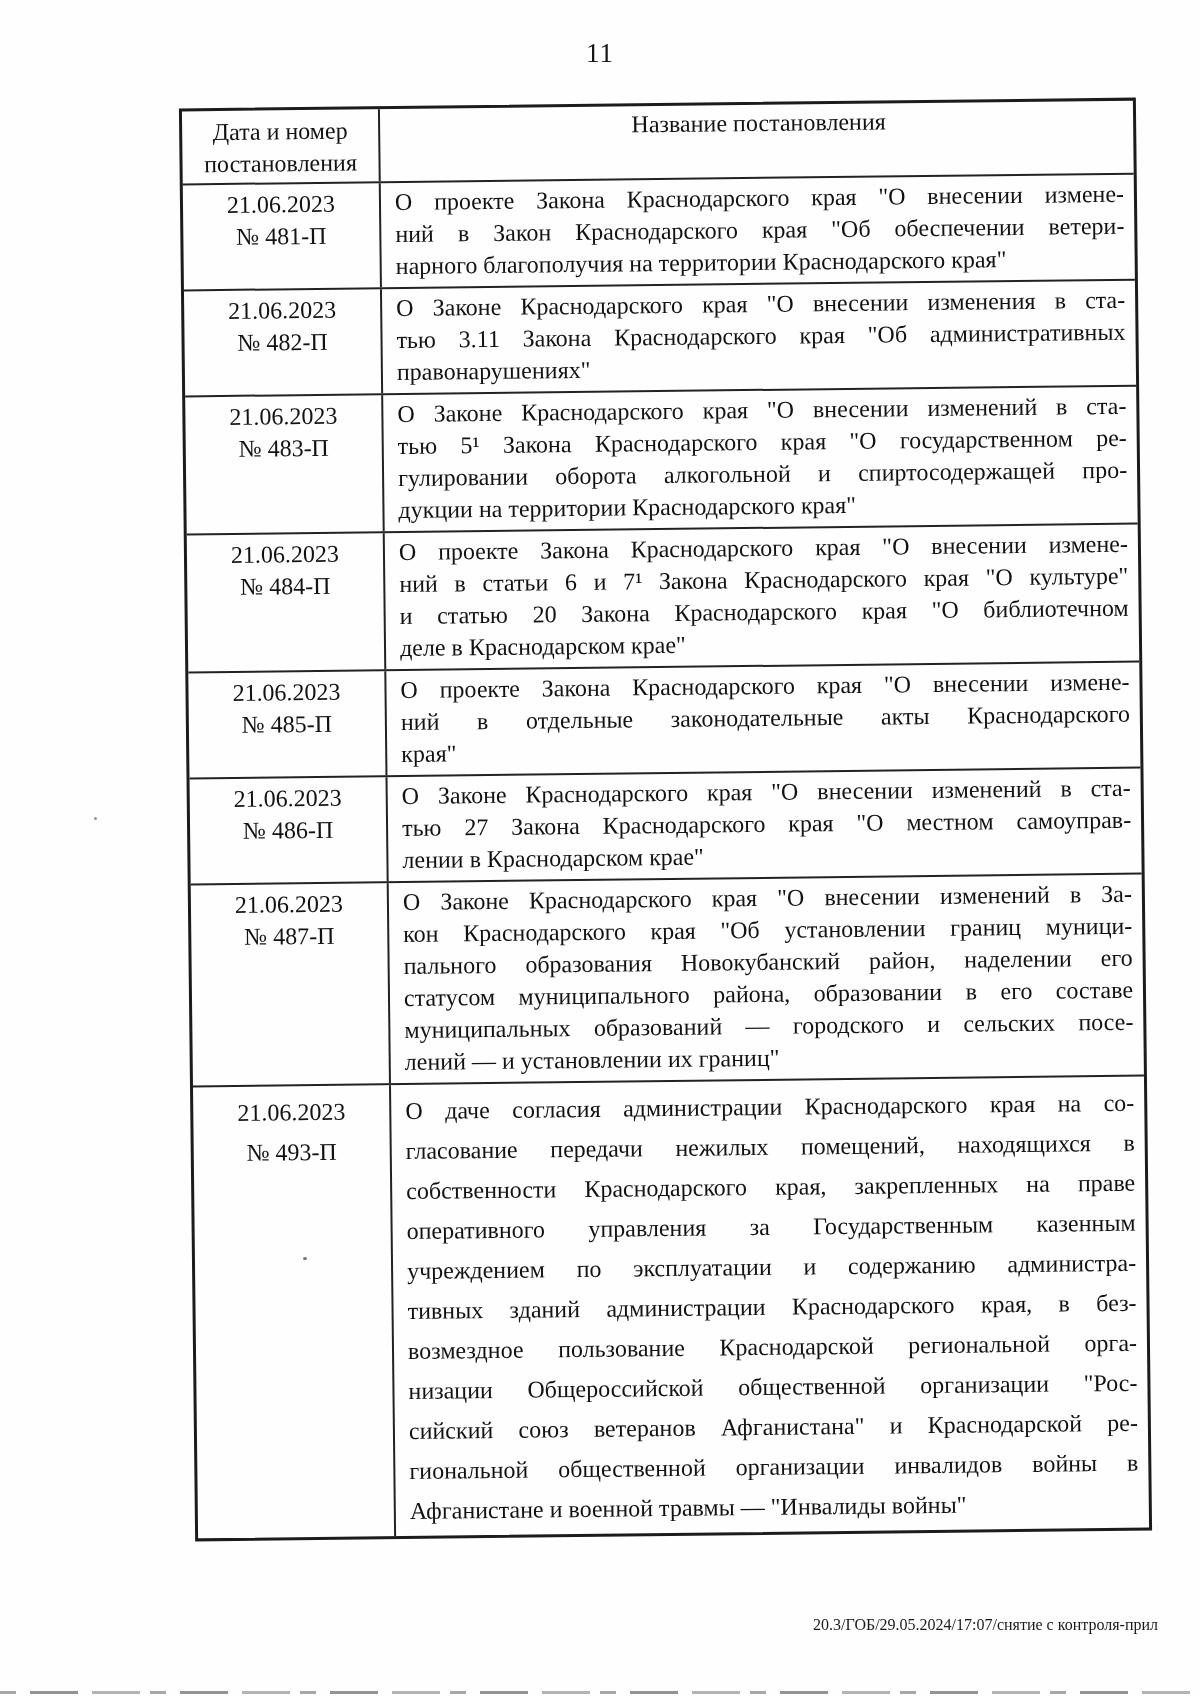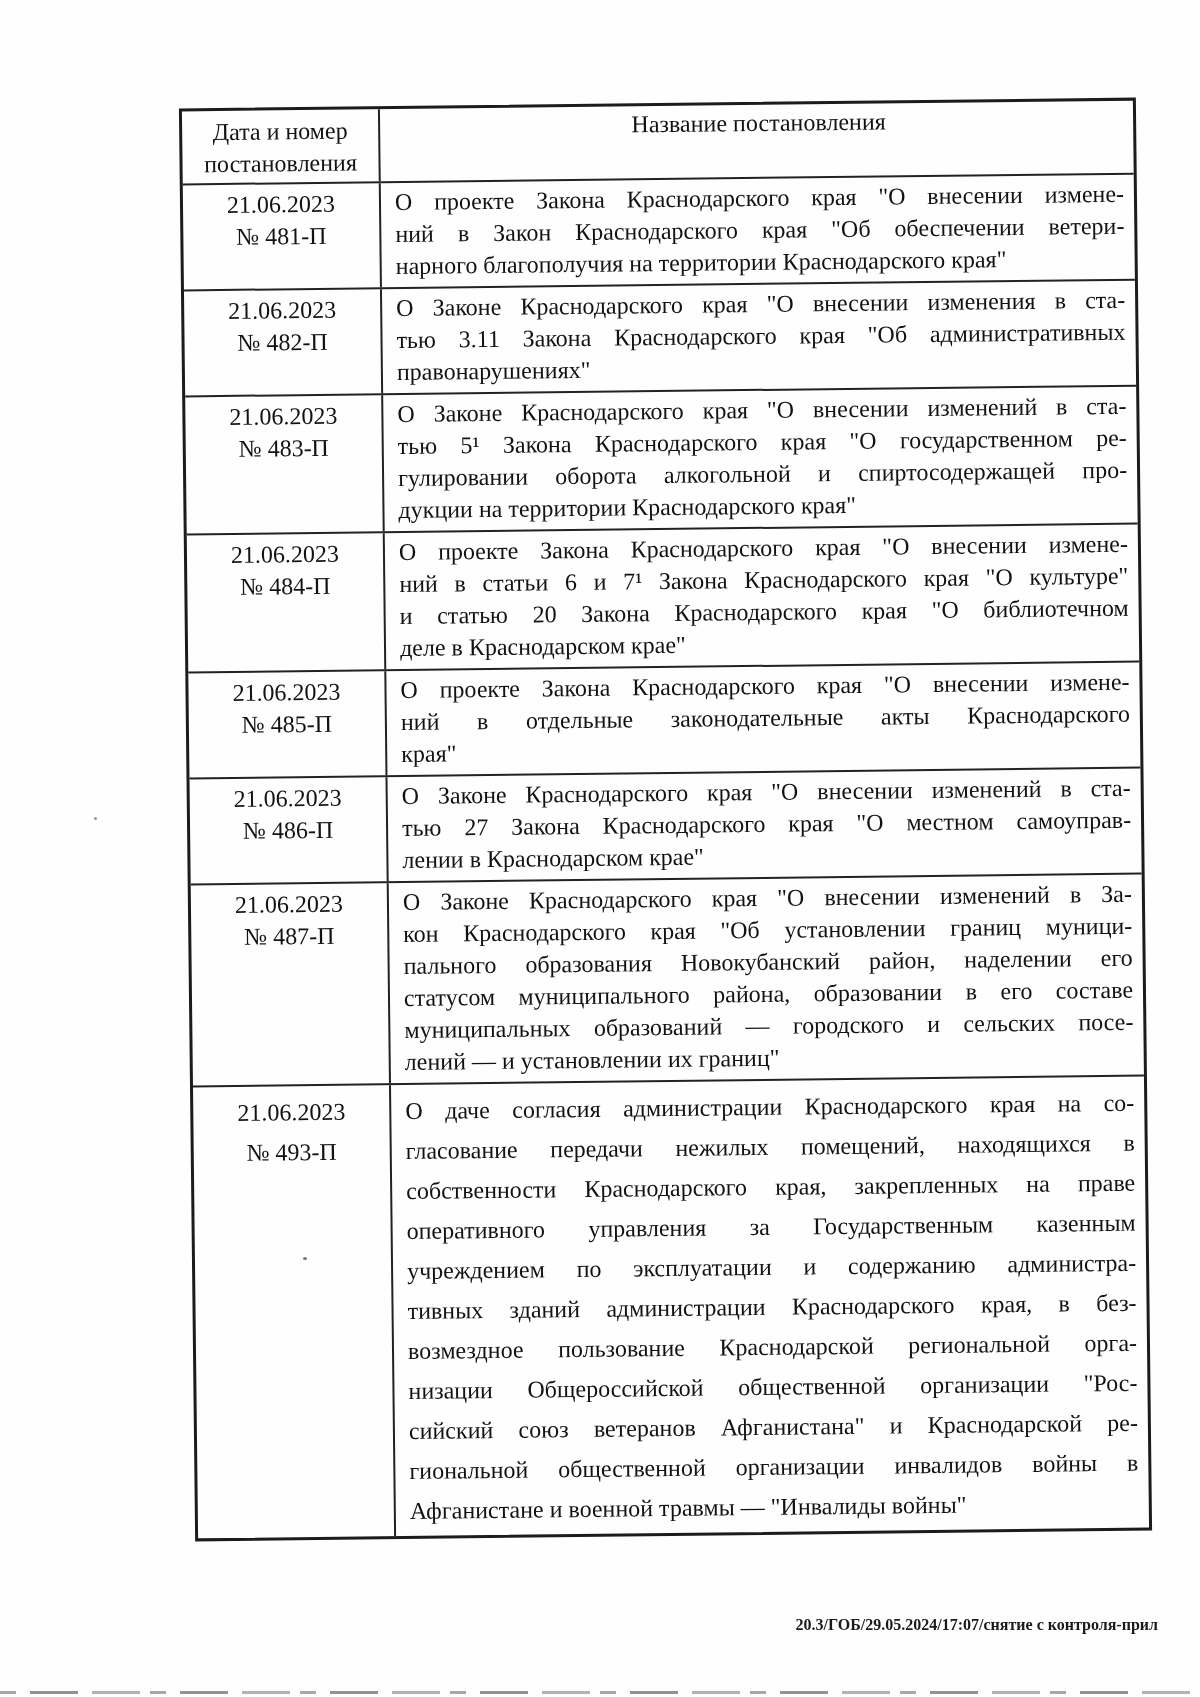--- a/index.html
+++ b/index.html
@@ -64,21 +64,21 @@
   }
   .c2 .tline:last-child { text-align-last: left; }
   .loose .c1 { line-height: 40px; padding-top: 6px; }
   .loose .c2 { line-height: 40px; padding-top: 6px; }
   .date-line, .num-line { white-space: nowrap; }
   .footer-note {
     position: absolute;
     top: 1616px;
     right: 42px;
     font-size: 16px;
-    font-weight: 700;
+    font-weight: 400;
     letter-spacing: 0px;
     color: #1a1a1a;
     font-family: "Liberation Serif", "DejaVu Serif", serif;
   }
   .scan-speck {
     position: absolute;
     background: #3a3a3a;
     border-radius: 50%;
   }
   .speck-a { left: 94px; top: 817px; width: 3px; height: 3px; opacity: .55; }
@@ -98,20 +98,21 @@
         #9a9a9a 92px, #9a9a9a 140px,
         rgba(0,0,0,0) 140px, rgba(0,0,0,0) 150px);
     opacity: .75;
   }
 </style>
 </head>
 <body>
 
 <div class="page">
 
+  <div class="page-number">11</div>
 
   <div class="table-tilt">
     <div class="doc-table">
 
       <div class="trow header-row">
         <div class="c1">
           <div>Дата и номер</div>
           <div>постановления</div>
         </div>
         <div class="c2">Название постановления</div>

